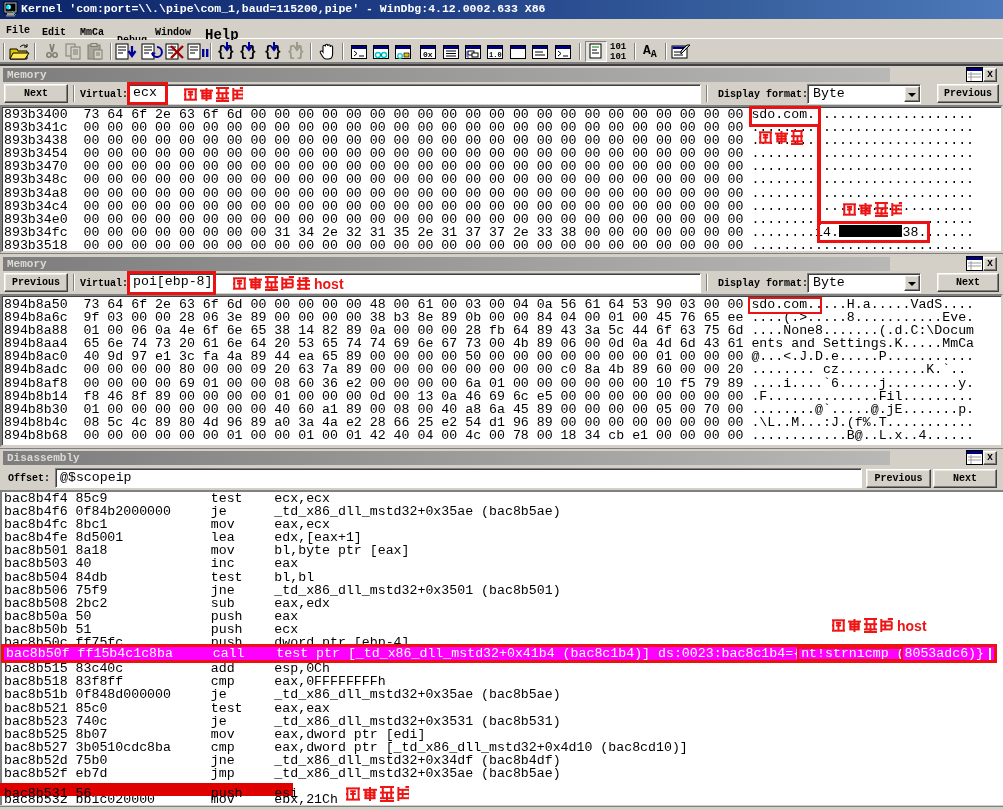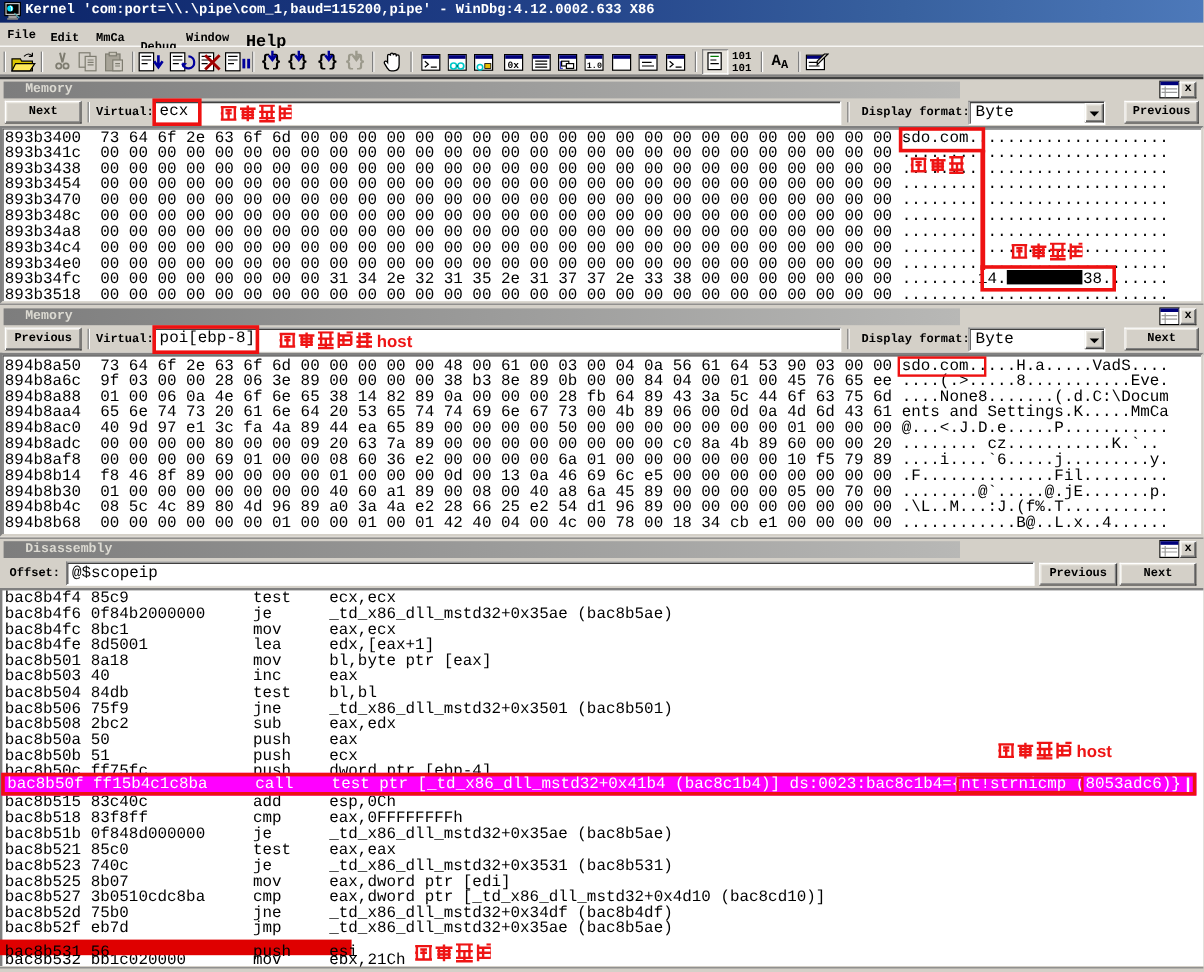--- a/index.html
+++ b/index.html
@@ -1,19 +1,19 @@
 <!DOCTYPE html>
 <html><head><meta charset="utf-8"><style>
 *{margin:0;padding:0;box-sizing:border-box}
 html,body{width:1003px;height:810px;overflow:hidden;background:#d4d0c8}
 body{position:relative;font-family:"Liberation Mono",monospace;-webkit-font-smoothing:none}
 .abs{position:absolute}
 .btn{position:absolute;background:#d4d0c8;border:1px solid;border-color:#fff #404040 #404040 #fff;box-shadow:inset -1px -1px 0 #808080,inset 1px 1px 0 #ece9e2;font:bold 10px "Liberation Mono",monospace;text-align:center;color:#000}
 .edit{position:absolute;background:#fff;border:1px solid;border-color:#808080 #fff #fff #808080;box-shadow:inset 1px 1px 0 #404040;font:13.25px "Liberation Mono",monospace;color:#000}
-.cap{position:absolute;left:3px;width:797px;height:14px;background:linear-gradient(90deg,#7d7d7d,#b8b8b6);font:bold 11px "Liberation Mono",monospace;color:#dcdad2;padding-left:18px;line-height:14px}
+.cap{position:absolute;left:3px;width:887px;height:14px;background:linear-gradient(90deg,#7d7d7d,#b8b8b6);font:bold 11px "Liberation Mono",monospace;color:#dcdad2;padding-left:4px;line-height:14px}
 .lbl{position:absolute;font:bold 10px "Liberation Mono",monospace;color:#000}
 pre{font:13.25px/13.1px "Liberation Mono",monospace;color:#000}
 .redbox{position:absolute;border:3px solid #ee1111}
 </style></head><body>
 <div class="abs" style="left:0;top:0;width:1003px;height:19px;background:linear-gradient(90deg,#0c2569 0%,#1e3c84 40%,#38619f 75%,#4d79ba 100%)"></div>
 <svg width="16" height="16" class="abs" style="left:3px;top:1px">
     <rect x="1" y="1" width="13" height="11" fill="#c0c0c0" stroke="#000"></rect>
     <rect x="2.5" y="2.5" width="10" height="8" fill="#000"></rect>
     <circle cx="5.5" cy="6" r="2.5" fill="#00e5ff"></circle>
     <path d="M5.5 4 q2 1 1 4" stroke="#fff" fill="none"></path>

